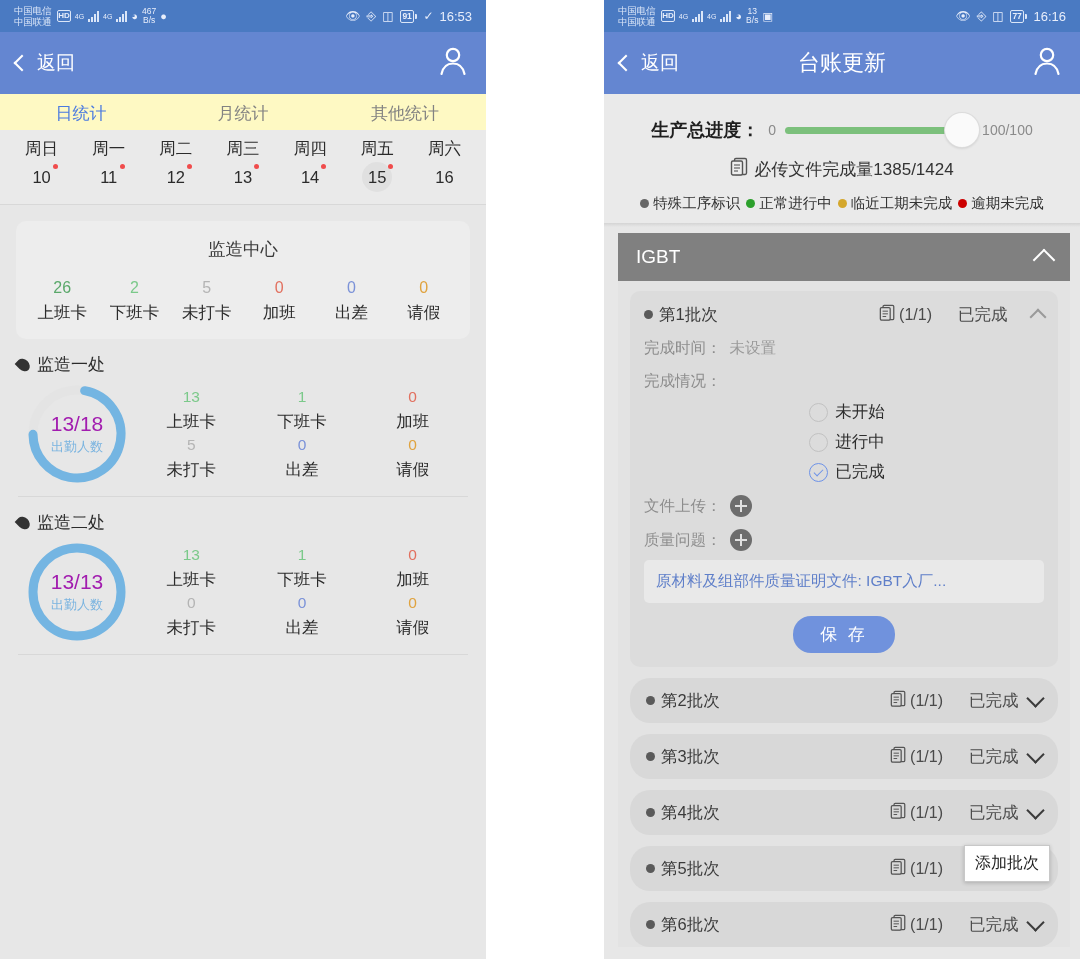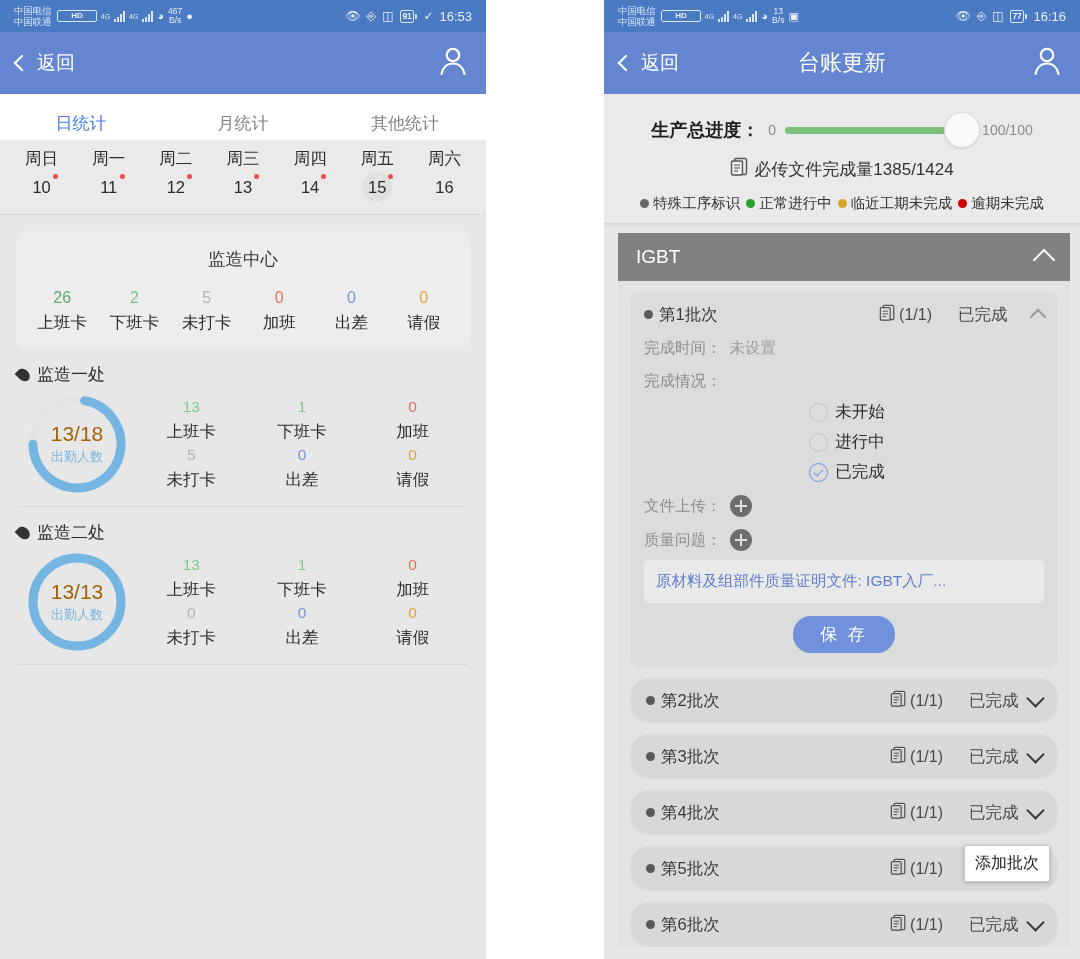--- a/index.html
+++ b/index.html
@@ -12,21 +12,21 @@
   .phone.left{ left:0; width:486px; height:959px; }
   .phone.right{ left:604px; width:476px; height:959px; }
 
   
   .statusbar{ height:32px; background:#4a7ac2; color:#e8eefb;
     display:flex; align-items:center; padding:0 14px; font-size:12px; }
   .carrier{ display:flex; flex-direction:column; justify-content:center;
     font-size:9.5px; line-height:11px; letter-spacing:-.2px; color:#dbe6f8; }
   .sb-icons{ display:flex; align-items:center; gap:4px; margin-left:6px; font-size:11px; }
   .hd-badge{ font-size:8px; border:1px solid #dbe6f8; border-radius:2px;
-    padding:0 13px; line-height:10px; font-weight:bold; }
+    padding:0 0; line-height:10px; font-weight:bold; }
   .bars{ display:flex; align-items:flex-end; gap:1px; height:11px; }
   .bars i{ display:block; width:2px; background:#dbe6f8; }
   .bars i:nth-child(1){height:3px} .bars i:nth-child(2){height:5px}
   .bars i:nth-child(3){height:8px} .bars i:nth-child(4){height:11px}
   .sup{ font-size:7px; vertical-align:top; }
   .netspeed{ font-size:8.5px; line-height:9px; text-align:center; }
   .sb-right{ margin-left:auto; display:flex; align-items:center; gap:6px; font-size:12px; }
   .batt{ display:inline-flex; align-items:center; }
   .batt .shell{ border:1px solid #dbe6f8; border-radius:2px; font-size:8.5px;
     padding:0 2px; line-height:11px; font-weight:bold; letter-spacing:-.3px;}
@@ -38,21 +38,21 @@
     display:flex; align-items:center; padding:0 16px; position:relative; }
   .nav-back{ display:flex; align-items:center; gap:9px; font-size:19px; }
   .chev-l{ width:12px;height:12px;border-left:2.2px solid #fff;border-bottom:2.2px solid #fff;
     transform:rotate(45deg); }
   .nav-title{ position:absolute; left:0; right:0; text-align:center;
     font-size:22px; pointer-events:none; }
   .nav-user{ margin-left:auto; z-index:2; }
 
   
   .lbody{ background:#e7e7e7; height:865px; }
-  .seg-tabs{ display:flex; background:#ffffff; padding-top:18px; }
+  .seg-tabs{ display:flex; background:#fef9c3; padding-top:8px; }
   .seg-tab{ flex:1; text-align:center; font-size:17px; color:#828282; padding-bottom:5px; }
   .seg-tab.active{ color:#4a7ae0; }
   .week-row{ display:flex; background:#eaeaea; padding:4px 8px 12px; }
   .wcell{ flex:1; text-align:center; }
   .wname{ font-size:16.5px; color:#2b2b2b; line-height:28px; }
   .wnum-wrap{ position:relative; display:inline-block; }
   .wnum{ display:inline-block; font-size:16.5px; color:#2b2b2b;
     width:30px; height:30px; line-height:30px; border-radius:50%; }
   .wcell.sel .wnum{ background:#e0e0e0; }
   .dot-red{ position:absolute; top:2px; right:-1px; width:5px; height:5px;
@@ -73,21 +73,21 @@
   .dept{ padding:14px 18px 10px; }
   .dept-head{ display:flex; align-items:center; gap:8px; font-size:17px; color:#2b2b2b; }
   .drop{ width:11px; height:14px; background:#333;
     border-radius:0 50% 50% 50%; transform:rotate(-45deg); display:inline-block; }
   .dept-body{ display:flex; align-items:center; margin-top:6px; }
   .ring-wrap{ width:118px; display:flex; justify-content:center; }
   .ring{ position:relative; width:104px; height:104px; }
   .ring svg{ display:block; }
   .ring-txt{ position:absolute; inset:0; display:flex; flex-direction:column;
     align-items:center; justify-content:center; }
-  .ring-main{ font-size:21px; color:#a16207; line-height:26px; }
+  .ring-main{ font-size:21px; color:#a21caf; line-height:26px; }
   .ring-sub{ font-size:13px; color:#7ab4e0; line-height:20px; }
   .grid2{ flex:1; }
   .grow{ display:flex; }
   .gcell{ flex:1; text-align:center; }
   .gcell .v{ font-size:15.5px; line-height:22px; }
   .gcell .l{ font-size:16.5px; color:#2b2b2b; line-height:26px; }
 
   
   .rbody{ background:#e7e7e7; height:865px; display:flex; flex-direction:column; }
   .prog-block{ background:#eaeaea; padding:24px 14px 10px; }

